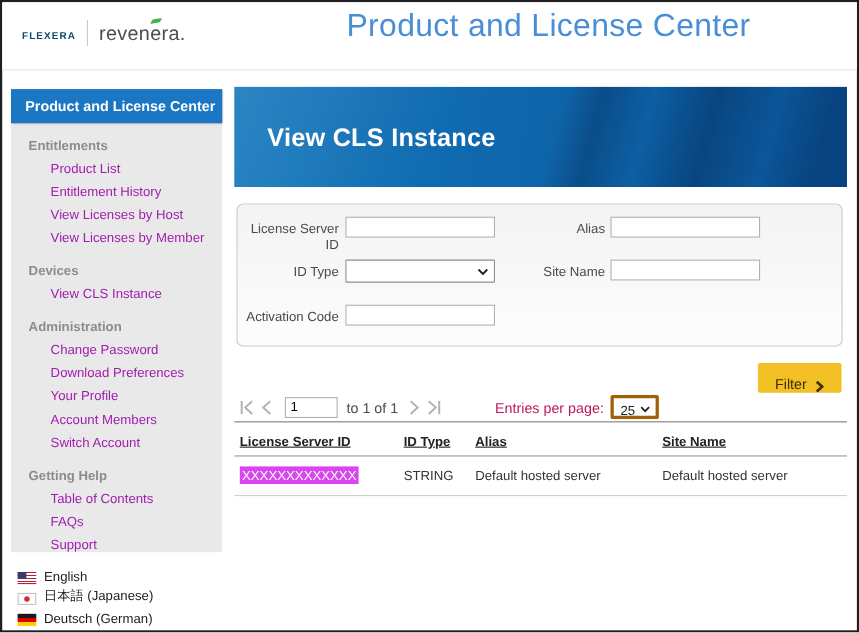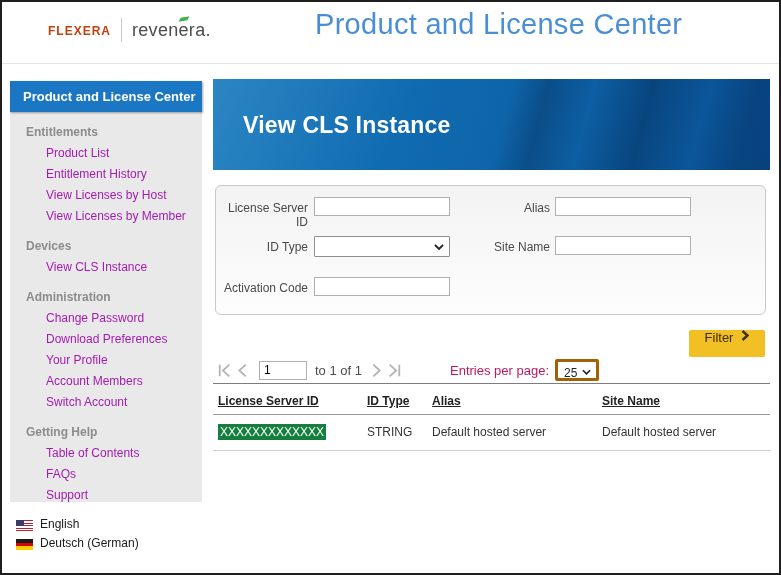--- a/index.html
+++ b/index.html
@@ -7,21 +7,21 @@
   .page {
     position:relative; width:781px; height:575px;
     border:2px solid #1f1f1f; background:#fff; overflow:hidden;
     font-family:"Liberation Sans", sans-serif; color:#333;
   }
 
   
   .top-header { position:absolute; left:0; top:0; right:0; height:62px; background:#fff; }
   .hdr-line { position:absolute; left:0; right:0; top:61px; border-top:1px solid #e4e4e4; }
   .logos { position:absolute; left:18px; top:16px; display:flex; align-items:center; gap:10px; }
-  .flexera { font-size:17px; font-weight:700; letter-spacing:1px; color:#c2410c; font-variant:small-caps; text-transform:lowercase;margin-left:28px; }
+  .flexera { font-size:13px; font-weight:700; letter-spacing:1px; color:#0c4a6e; font-variant:small-caps; text-transform:lowercase; }
   .logo-divider { width:1px; height:24px; background:#c9c9c9; }
   .revenera { position:relative; font-size:18px; font-weight:500; letter-spacing:0.3px; color:#4d4d4d; }
   .leaf { position:absolute; top:-3px; left:61%; width:8px; height:4px; background:#3eb549; transform:skewX(-35deg) rotate(-10deg); border-radius:1px; }
   .page-title { position:absolute; left:313px; top:6px; font-size:29px; font-weight:400; color:#4a8fd6; letter-spacing:0.3px; }
 
   
   .sidebar { position:absolute; left:8px; top:79px; width:192px; height:421px; background:#e9e9e9; }
   .sb-header { height:31px; line-height:31px; padding-left:13px; background:#1b76c4; color:#fff; font-size:13px; font-weight:700; box-shadow:1px 1px 2px rgba(0,0,0,0.35); }
   .sb-sec-label { margin:13px 0 3px 16px; font-size:12px; font-weight:700; color:#8c8c8c; }
   .sb-item { display:block; margin-left:36px; padding:4px 0 3px 0; font-size:12px; color:#a21caf; text-decoration:none; cursor:pointer; }
@@ -54,42 +54,42 @@
   }
   .f-label { position:absolute; font-size:12px; color:#4a4a4a; text-align:right; }
   .f-input { position:absolute; width:136px; height:19px; border:1px solid #b0b0b0; background:#fff; font-size:12px; padding:0 4px; font-family:"Liberation Sans", sans-serif; }
   .fake-select { position:absolute; width:136px; height:21px; border:1px solid #8f8f8f; background:#fff; border-radius:1px; cursor:pointer; }
   .sel-chevron { position:absolute; right:5px; top:7px; pointer-events:none; }
 
   
   .filter-btn {
     position:absolute; left:687px; top:328px; width:76px; height:27px;
     background:#f2bf24; border:none; border-radius:2px; cursor:pointer;
-    display:flex; align-items:flex-start; justify-content:center; gap:8px;
+    display:flex; align-items:flex-end; justify-content:center; gap:8px;
     font-size:13px; color:#3a2f00; font-family:"Liberation Sans", sans-serif; font-weight:500;
   }
 
   
   .pagination { position:absolute; left:213px; top:356px; height:24px; display:flex; align-items:center; }
   .pg-icon { width:18px; height:18px; cursor:pointer; display:inline-flex; align-items:center; justify-content:center; }
   .pg-input { width:48px; height:19px; border:1px solid #b0b0b0; font-size:12px; padding:0 4px; margin:0 6px 0 8px; font-family:"Liberation Sans", sans-serif; }
   .pg-range { font-size:13px; color:#4d4d4d; margin:0 6px 0 2px; }
   .pg-entries-label { font-size:13px; color:#be185d; margin-left:46px; }
   .entries-select { position:relative; width:44px; height:22px; border:3px solid #a16207; border-radius:2px; background:#fff; margin-left:6px; cursor:pointer; font-size:12px; color:#222; }
   .entries-select .val { position:absolute; left:6px; top:4px; }
 
   
   .hr-line { position:absolute; left:211px; top:381px; width:557px; border-top:1px solid #7d7d7d; }
   .results { position:absolute; left:211px; top:389px; width:557px; font-size:12px; }
   .t-row { display:grid; grid-template-columns:149px 65px 170px 1fr; align-items:center; }
   .t-head { padding:3px 0 6px 0; border-bottom:1px solid #9a9a9a; }
   .t-head span { font-weight:700; color:#222; text-decoration:underline; cursor:pointer; padding-left:5px; }
   .t-data { padding:9px 0 10px 0; border-bottom:1px solid #cfcfcf; color:#333; }
   .t-data > div { padding-left:5px; }
-  .hl-link { display:inline-block; background:#15803d; color:#fff; padding:1px 2px; cursor:pointer; text-decoration:none; }
+  .hl-link { display:inline-block; background:#d946ef; color:#fff; padding:1px 2px; cursor:pointer; text-decoration:none; }
 </style>
 </head>
 <body>
 
 <div class="page">
 
   <div class="top-header">
     <div class="logos">
       <span class="flexera">FLEXERA</span>
       <span class="logo-divider"></span>
@@ -126,20 +126,24 @@
     <a class="sb-item">FAQs</a>
     <a class="sb-item">Support</a>
   </aside>
 
   <div class="langs">
     <div class="lang-row">
       <span class="flag flag-us"></span>
       <span>English</span>
     </div>
     <div class="lang-row">
+      <span class="flag flag-jp"></span>
+      <span>日本語 (Japanese)</span>
+    </div>
+    <div class="lang-row">
       <span class="flag flag-de"></span>
       <span>Deutsch (German)</span>
     </div>
   </div>
 
   <div class="banner">
     <div class="banner-title">View CLS Instance</div>
   </div>
 
   <div class="filter-box">

